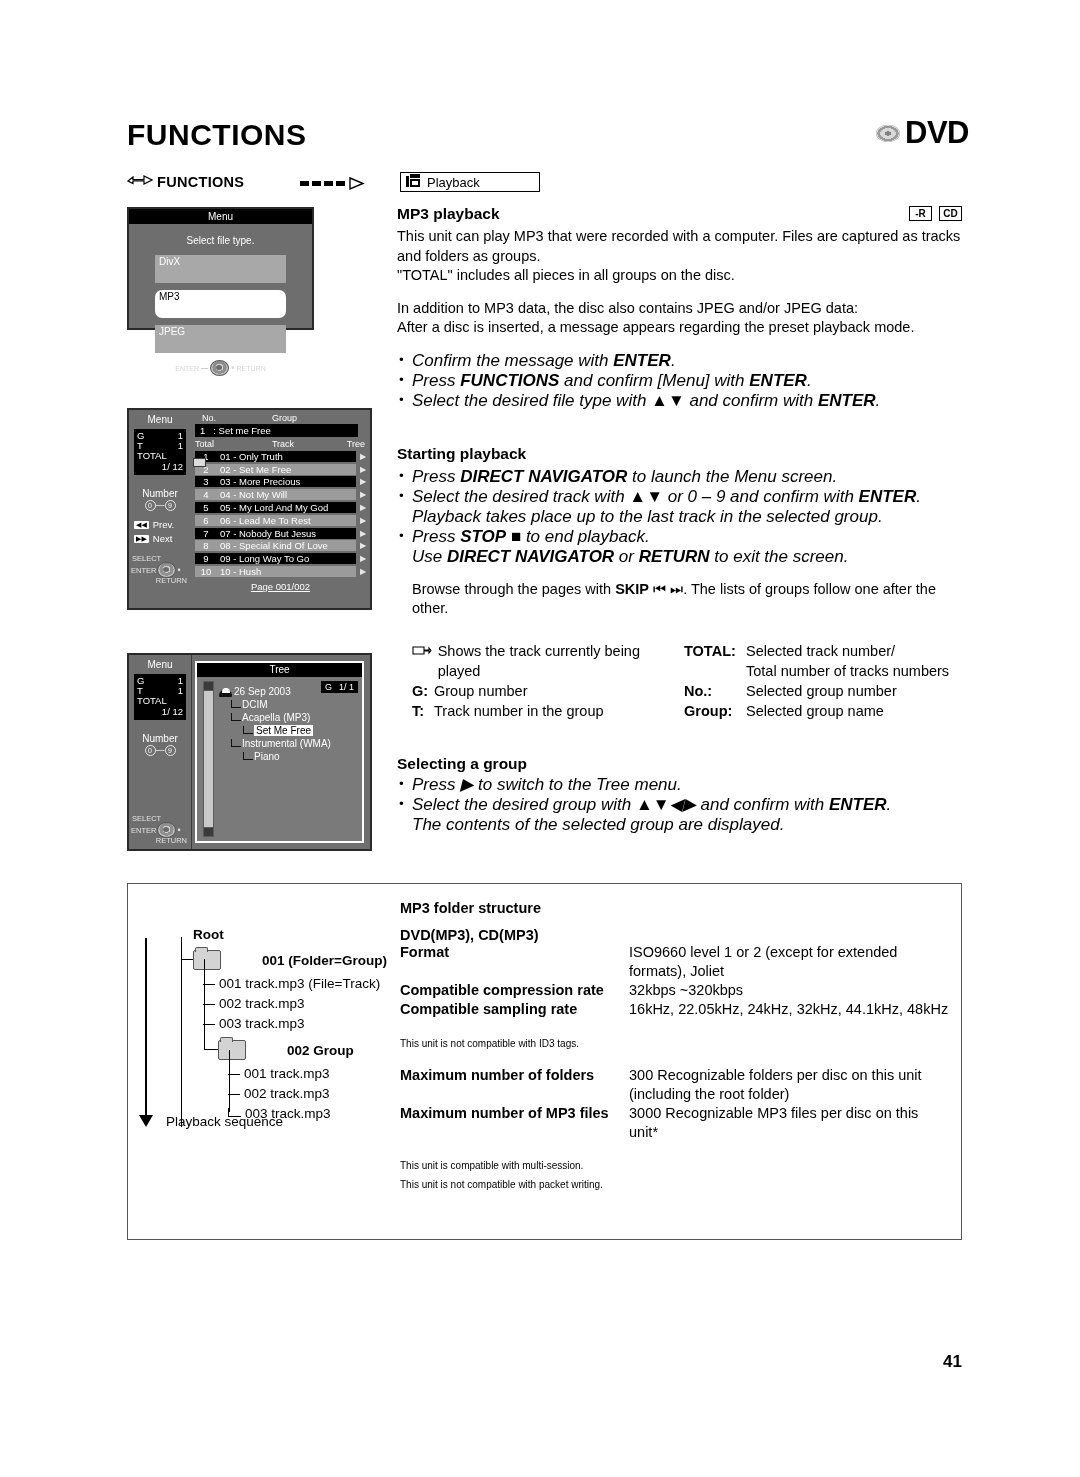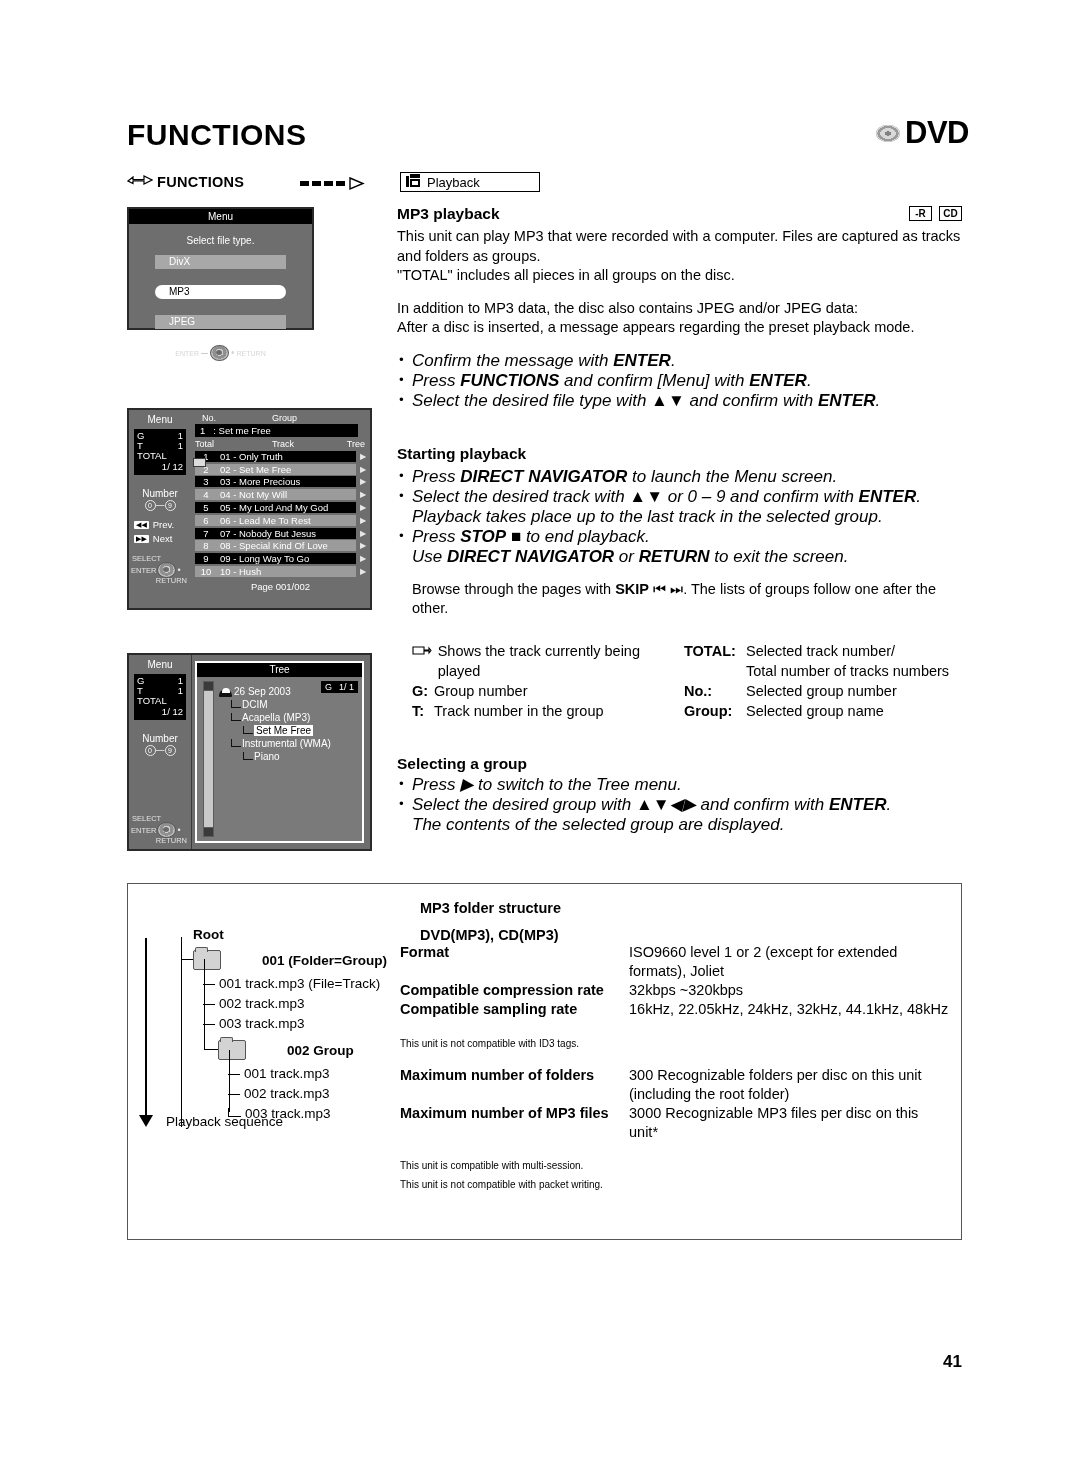--- a/index.html
+++ b/index.html
@@ -56,22 +56,22 @@
     background: #000; color: #ffffff; text-align: center;
     font-size: 10px; line-height: 14px;
   }
 
   
   #screen-filetype { left: 127px; top: 207px; width: 187px; height: 123px; }
   #screen-filetype .hdr { height: 15px; line-height: 15px; }
   #screen-filetype .subtitle { text-align:center; font-size: 10px; margin-top: 11px; }
   #screen-filetype .opts { margin: 9px 26px 0 26px; }
   #screen-filetype .opt {
-    height: 14px; line-height: 14px; font-size: 10px; padding-left: 14px;
-    background: #a8a8a8; color: #fff; margin-bottom: 16px; box-sizing: border-box;
+    height: 28px; line-height: 14px; font-size: 10px; padding-left: 4px;
+    background: #a8a8a8; color: #fff; margin-bottom: 7px; box-sizing: border-box;
   }
   #screen-filetype .opt.sel { background: #ffffff; color: #000; border-radius: 7px; }
   #screen-filetype .navhint {
     text-align: center; margin-top: 7px; font-size: 7px; color: #d6d6d6;
     display: flex; align-items: center; justify-content: center; gap: 2px;
   }
   .dpad {
     width: 17px; height: 14px; border-radius: 50%;
     background: radial-gradient(ellipse at 50% 45%, #d0d0d0 0 32%, #8f8f8f 33% 58%, #bdbdbd 59% 100%);
     display: inline-block; position: relative; border: 1px solid #5a5a5a;
@@ -119,21 +119,21 @@
     font-size: 9.5px; padding-left: 5px; display:flex; gap: 8px;
   }
   .tl-colhdr { display:flex; font-size: 9px; padding: 2px 4px 1px 4px; }
   .tl-rows { margin-left: 4px; }
   .tl-row { display:flex; align-items:center; height: 12.8px; }
   .tl-no { width: 22px; text-align:center; font-size: 9.5px; }
   .tl-name { flex: 1; font-size: 9.5px; padding-left: 3px; white-space: nowrap; overflow:hidden;}
   .tl-row.odd .tl-no, .tl-row.odd .tl-name { background: #000; color:#fff; }
   .tl-row.even .tl-no, .tl-row.even .tl-name { background: #9b9b9b; color:#fff; }
   .tl-arrow { width: 14px; text-align:center; font-size: 8px; color: #e8e8e8; }
-  .tl-page { text-align:center; font-size: 9.5px; margin-top: 3px; }
+  .tl-page { text-align:center; font-size: 9.5px; margin-top: 3px; text-decoration: underline; }
   .nowplaying {
     position:absolute; left: 64px; top: 48px; width: 11px; height: 7px;
     background:#dcdcdc; border:1px solid #3a3a3a;
   }
 
   
   #screen-tree { left: 127px; top: 653px; width: 245px; height: 198px; }
   #screen-tree .leftpane {
     position:absolute; left:0; top:0; width:62px; height:100%;
     background:#6e6e6e; border-right:1px solid #3b3b3b;
@@ -230,21 +230,21 @@
   .fname { font-weight: bold; font-size: 13.5px; }
   .fchild { position:absolute; font-size: 13.5px; }
   .dash { display:inline-block; width: 12px; border-top:1px solid #000; vertical-align: middle; margin-right:4px;}
   .elbow {
     display:inline-block; width: 12px; height: 8px; border-left:1px solid #000;
     border-bottom:1px solid #000; vertical-align: middle; margin-right:4px; margin-bottom:3px;
   }
   .connector { position:absolute; background:#000; }
 
   #spec-table { left: 400px; top: 900px; width: 550px; font-size: 14px; }
-  .spec-h { font-weight: bold; font-size: 14.5px; margin-left: 20px; }
+  .spec-h { font-weight: bold; font-size: 14.5px; }
   .spec-row { display:flex; line-height: 19px; }
   .spec-row .sk { width: 229px; font-weight: bold; font-size: 14.5px; flex: none;}
   .spec-row .sv { font-size: 14.5px; flex: 1; }
   .spec-note { font-size: 10px; line-height: 19.5px; }
 
   
   #page-number { right: 118px; top: 1352px; font-size: 17px; font-weight: bold; }
 </style>
 </head>
 <body>

